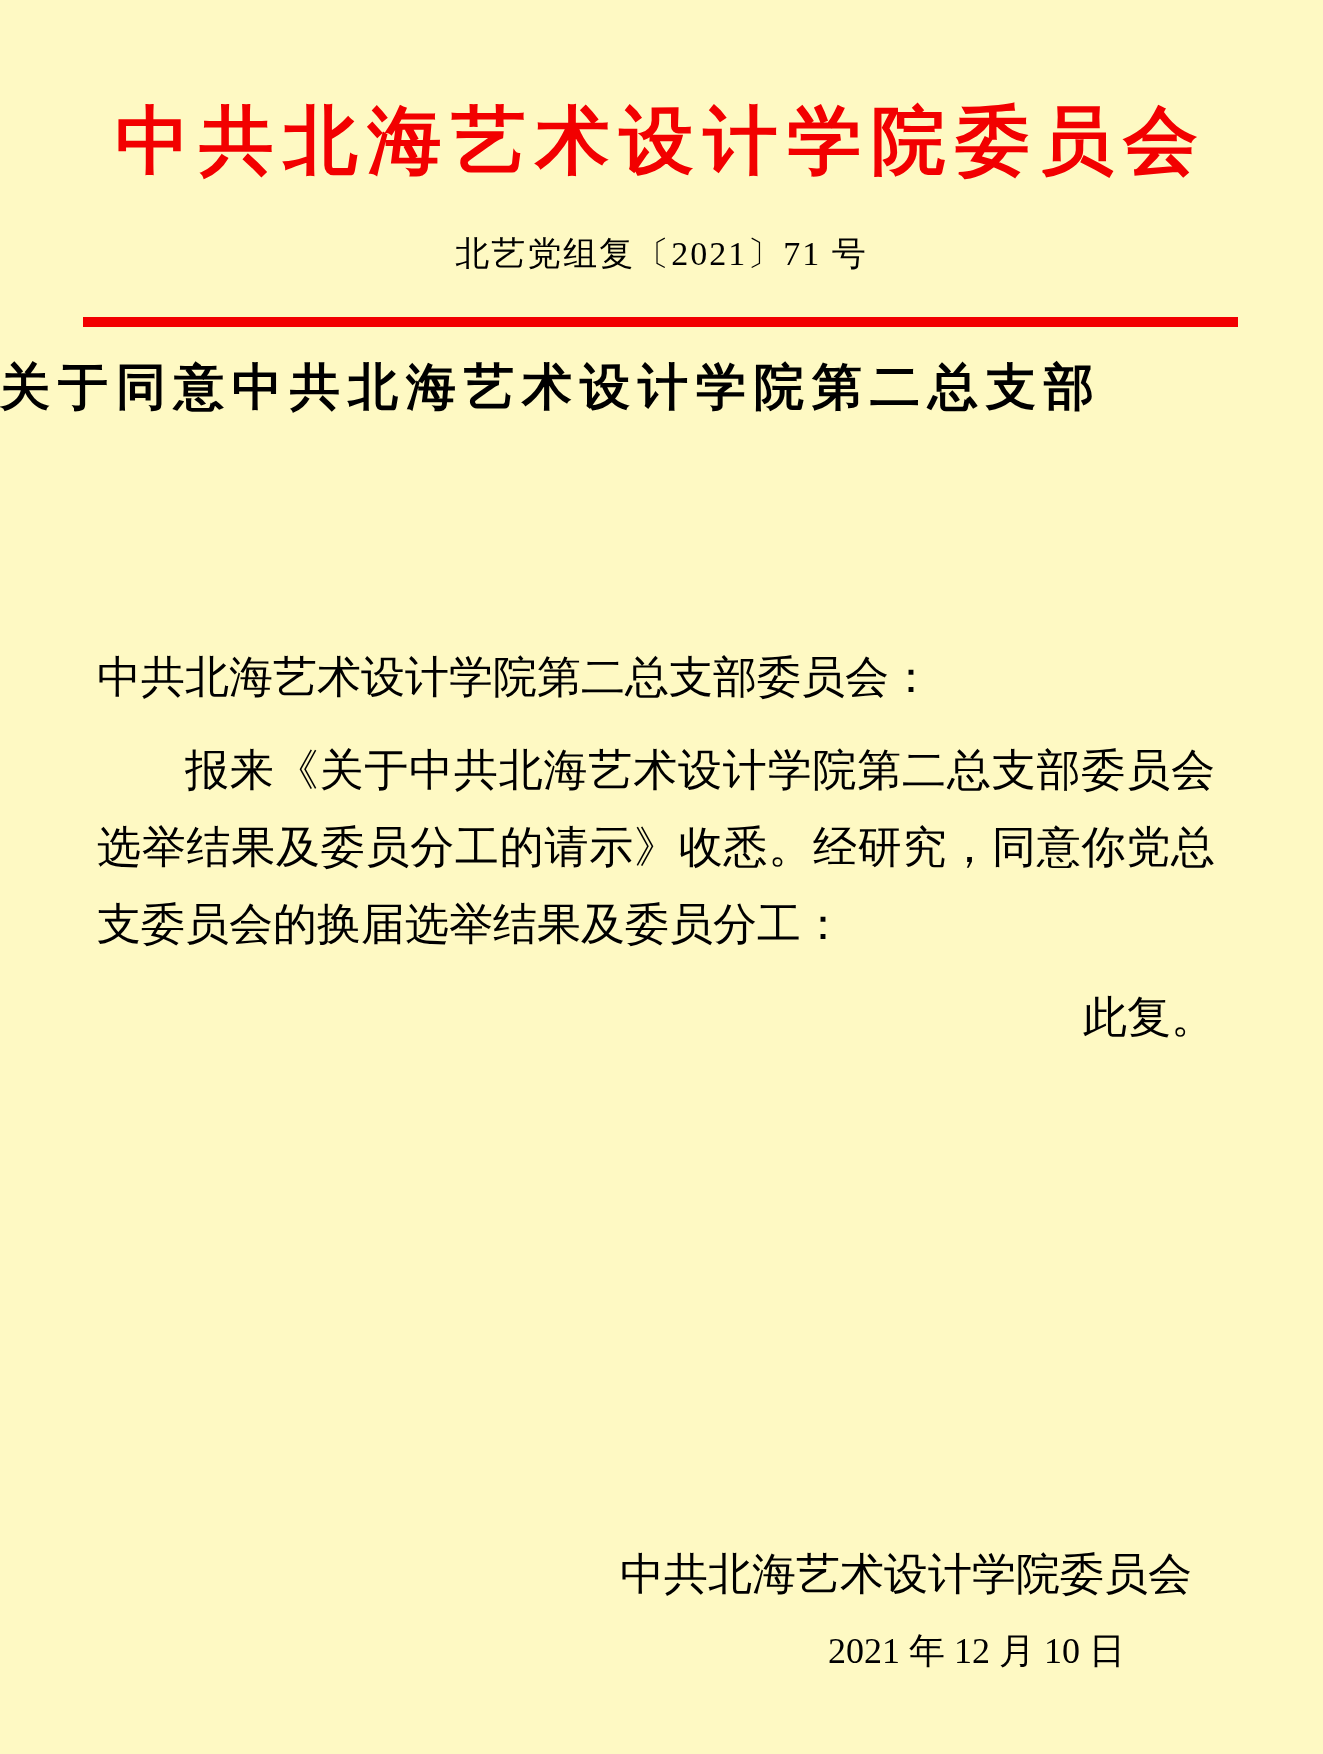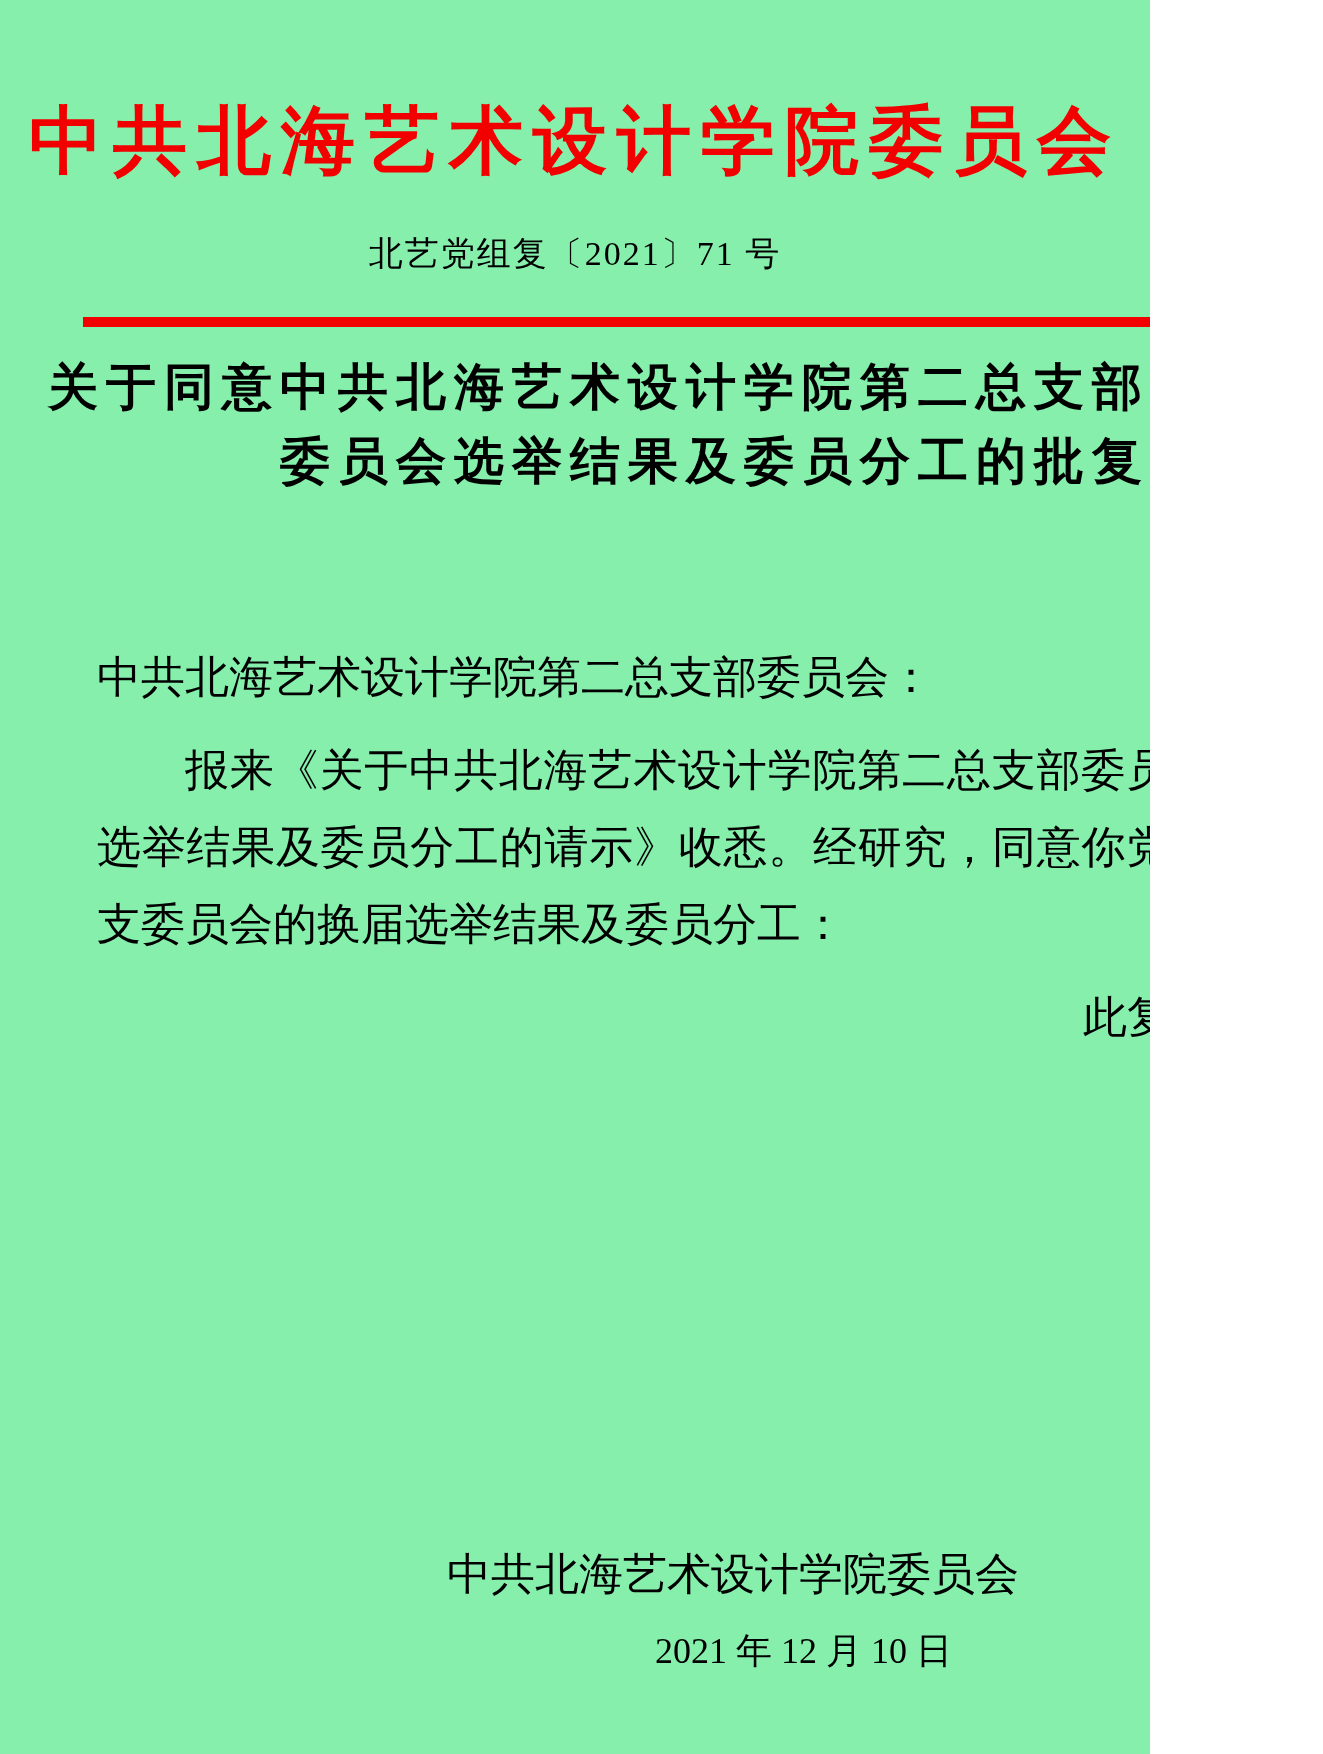--- a/index.html
+++ b/index.html
@@ -2,23 +2,23 @@
 <html style="--accent-red: #f20000;"><head>
 <meta charset="utf-8">
 <style>
   html, body {
     margin: 0;
     padding: 0;
     background: #ffffff;
   }
   .page {
     position: relative;
-    width: 1150px;
+    width: 1323px;
     height: 1754px;
-    background: #86efac;
+    background: #fef9c3;
     overflow: hidden;
     font-family: "Liberation Serif", "DejaVu Serif", serif;
     color: #000000;
     text-decoration: underline;
   }
   .header-title {
     position: absolute;
     top: 95px;
     left: 0;
     width: 100%;
@@ -47,21 +47,21 @@
     left: 83px;
     width: 1155px;
     height: 10px;
     background: var(--accent-red, #f20000);
   }
   .doc-title {
     position: absolute;
     top: 350px;
     left: 0;
     width: 100%;
-    text-align: right;
+    text-align: left;
     font-size: 50px;
     font-weight: 700;
     letter-spacing: 8px;
     line-height: 74px;
   }
   .body-text {
     position: absolute;
     top: 623px;
     left: 81px;
     width: 1150px;
@@ -106,21 +106,20 @@
 <div class="page">
 
   <div class="header-title">中共北海艺术设计学院委员会</div>
 
   <div class="doc-number">北艺党组复〔2021〕71 号</div>
 
   <div class="red-line"></div>
 
   <div class="doc-title">
     <div>关于同意中共北海艺术设计学院第二总支部</div>
-    <div>委员会选举结果及委员分工的批复</div>
   </div>
 
   <div class="body-text">
     <p class="salutation">中共北海艺术设计学院第二总支部委员会：</p>
     <p class="para">报来《关于中共北海艺术设计学院第二总支部委员会选举结果及委员分工的请示》收悉。经研究，同意你党总支委员会的换届选举结果及委员分工：</p>
     <p class="closing">此复。</p>
   </div>
 
   <div class="signature-name">中共北海艺术设计学院委员会</div>
 

